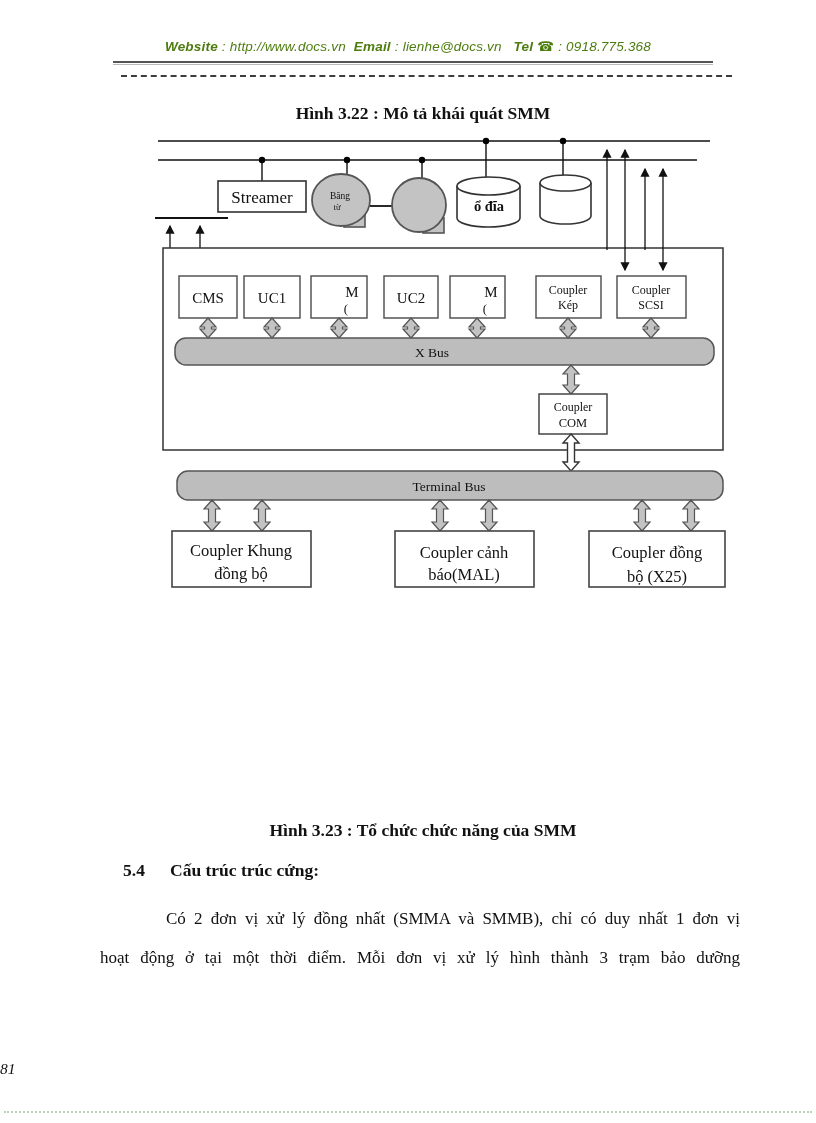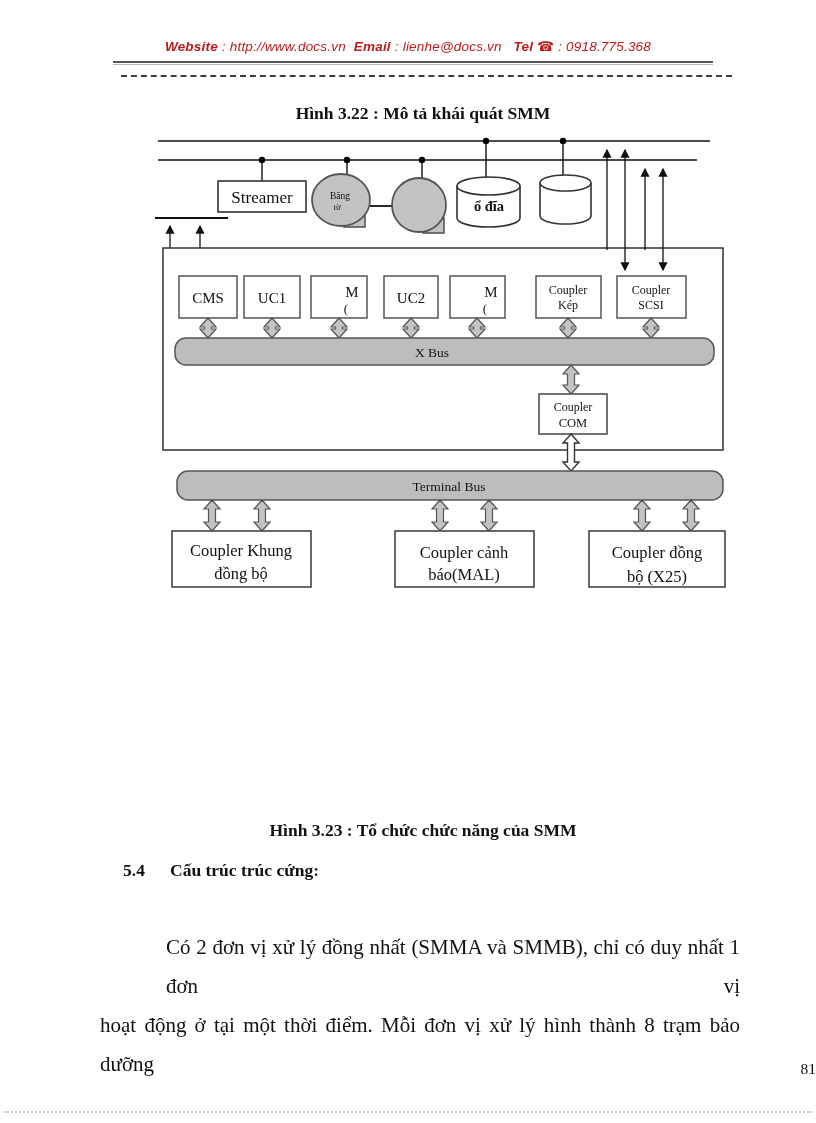--- a/index.html
+++ b/index.html
@@ -1,35 +1,35 @@
 <!DOCTYPE html>
 <html><head>
 <meta charset="utf-8">
 <style>
   html,body{margin:0;padding:0;background:#fff;}
   .page{position:relative;width:816px;height:1123px;background:#fff;overflow:hidden;
         font-family:"Liberation Serif","DejaVu Serif",serif;color:#111;}
   
   .hdr{position:absolute;top:38px;left:0;width:816px;text-align:center;
        font-family:"Liberation Sans","DejaVu Sans",sans-serif;font-style:italic;
-       font-size:13.5px;color:#b91c1c;letter-spacing:.2px;}
+       font-size:13.5px;color:#4d7c0f;letter-spacing:.2px;}
   .hdr b{font-weight:bold;}
   .rule-solid{position:absolute;top:61px;left:113px;width:600px;border-top:2px solid #555;}
   .rule-solid:after{content:"";display:block;border-top:1px solid #bbb;margin-top:1px;}
   .rule-dash{position:absolute;top:75px;left:121px;width:611px;border-top:2px dashed #3d3d3d;}
   
   .cap{position:absolute;left:0;width:846px;text-align:center;font-weight:bold;font-size:17.5px;}
   .cap322{top:103px;}
   .cap323{top:820px;}
   .sec{position:absolute;top:860px;left:123px;font-weight:bold;font-size:17.5px;display:flex;justify-content:space-between;}
   .sec .num{width:47px;}
-  .para{position:absolute;left:100px;width:640px;top:928px;font-size:21px;line-height:39px;}
+  .para{position:absolute;left:100px;width:640px;top:899px;font-size:17px;line-height:39px;}
   .para .l1{text-align:justify;text-align-last:justify;padding-left:66px;}
   .para .l2{text-align:justify;text-align-last:justify;}
-  .pageno{position:absolute;top:1060px;left:0;width:816px;text-align:right;font-size:15.5px;}
+  .pageno{position:absolute;top:1060px;left:0;width:816px;text-align:left;font-size:15.5px;font-style:italic;}
   .rule-dot{position:absolute;top:1111px;left:4px;width:808px;border-top:2px dotted #b7d2b7;}
   
   .diagram{position:absolute;top:125px;left:0;}
   svg text{font-family:"Liberation Serif","DejaVu Serif",serif;fill:#111;}
 </style>
 </head>
 <body>
 
 <div class="page">
 
@@ -212,19 +212,19 @@
 
   <div class="cap cap323">Hình 3.23 : Tổ chức chức năng của SMM</div>
 
   <div class="sec">
     <span class="num">5.4</span>
     <span>Cấu trúc trúc cứng:</span>
   </div>
 
   <div class="para">
     <div class="l1">Có 2 đơn vị xử lý đồng nhất (SMMA và SMMB), chỉ có duy nhất 1 đơn vị</div>
-    <div class="l2">hoạt động ở tại một thời điểm. Mỗi đơn vị xử lý hình thành 8 trạm bảo dưỡng</div>
+    <div class="l2">hoạt động ở tại một thời điểm. Mỗi đơn vị xử lý hình thành 3 trạm bảo dưỡng</div>
   </div>
 
   <div class="pageno">81</div>
   <div class="rule-dot"></div>
 
 </div>
 
 </body></html>

